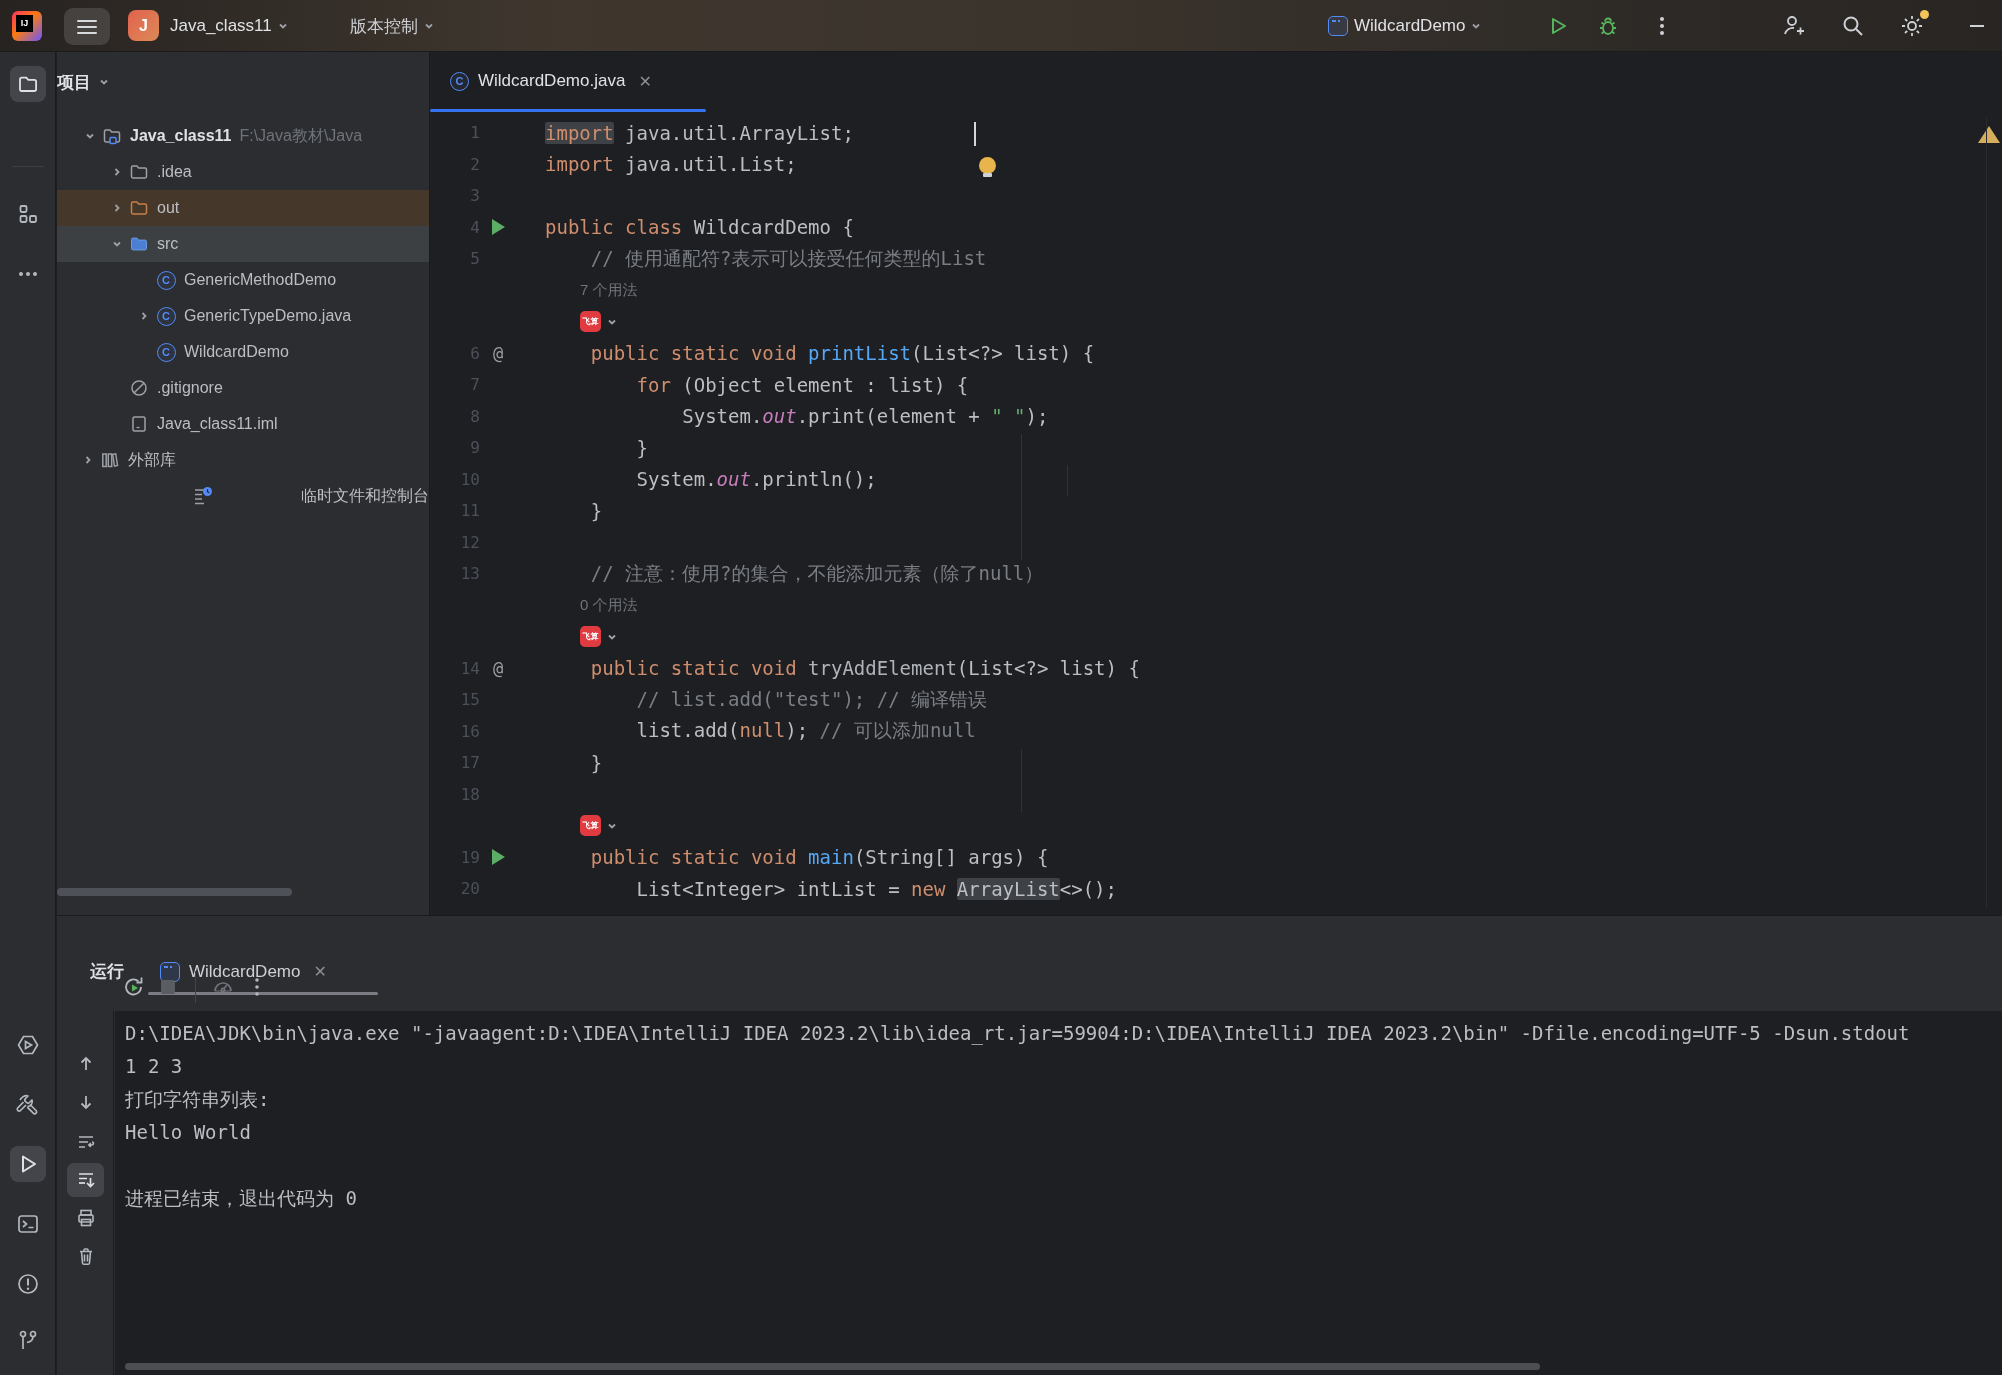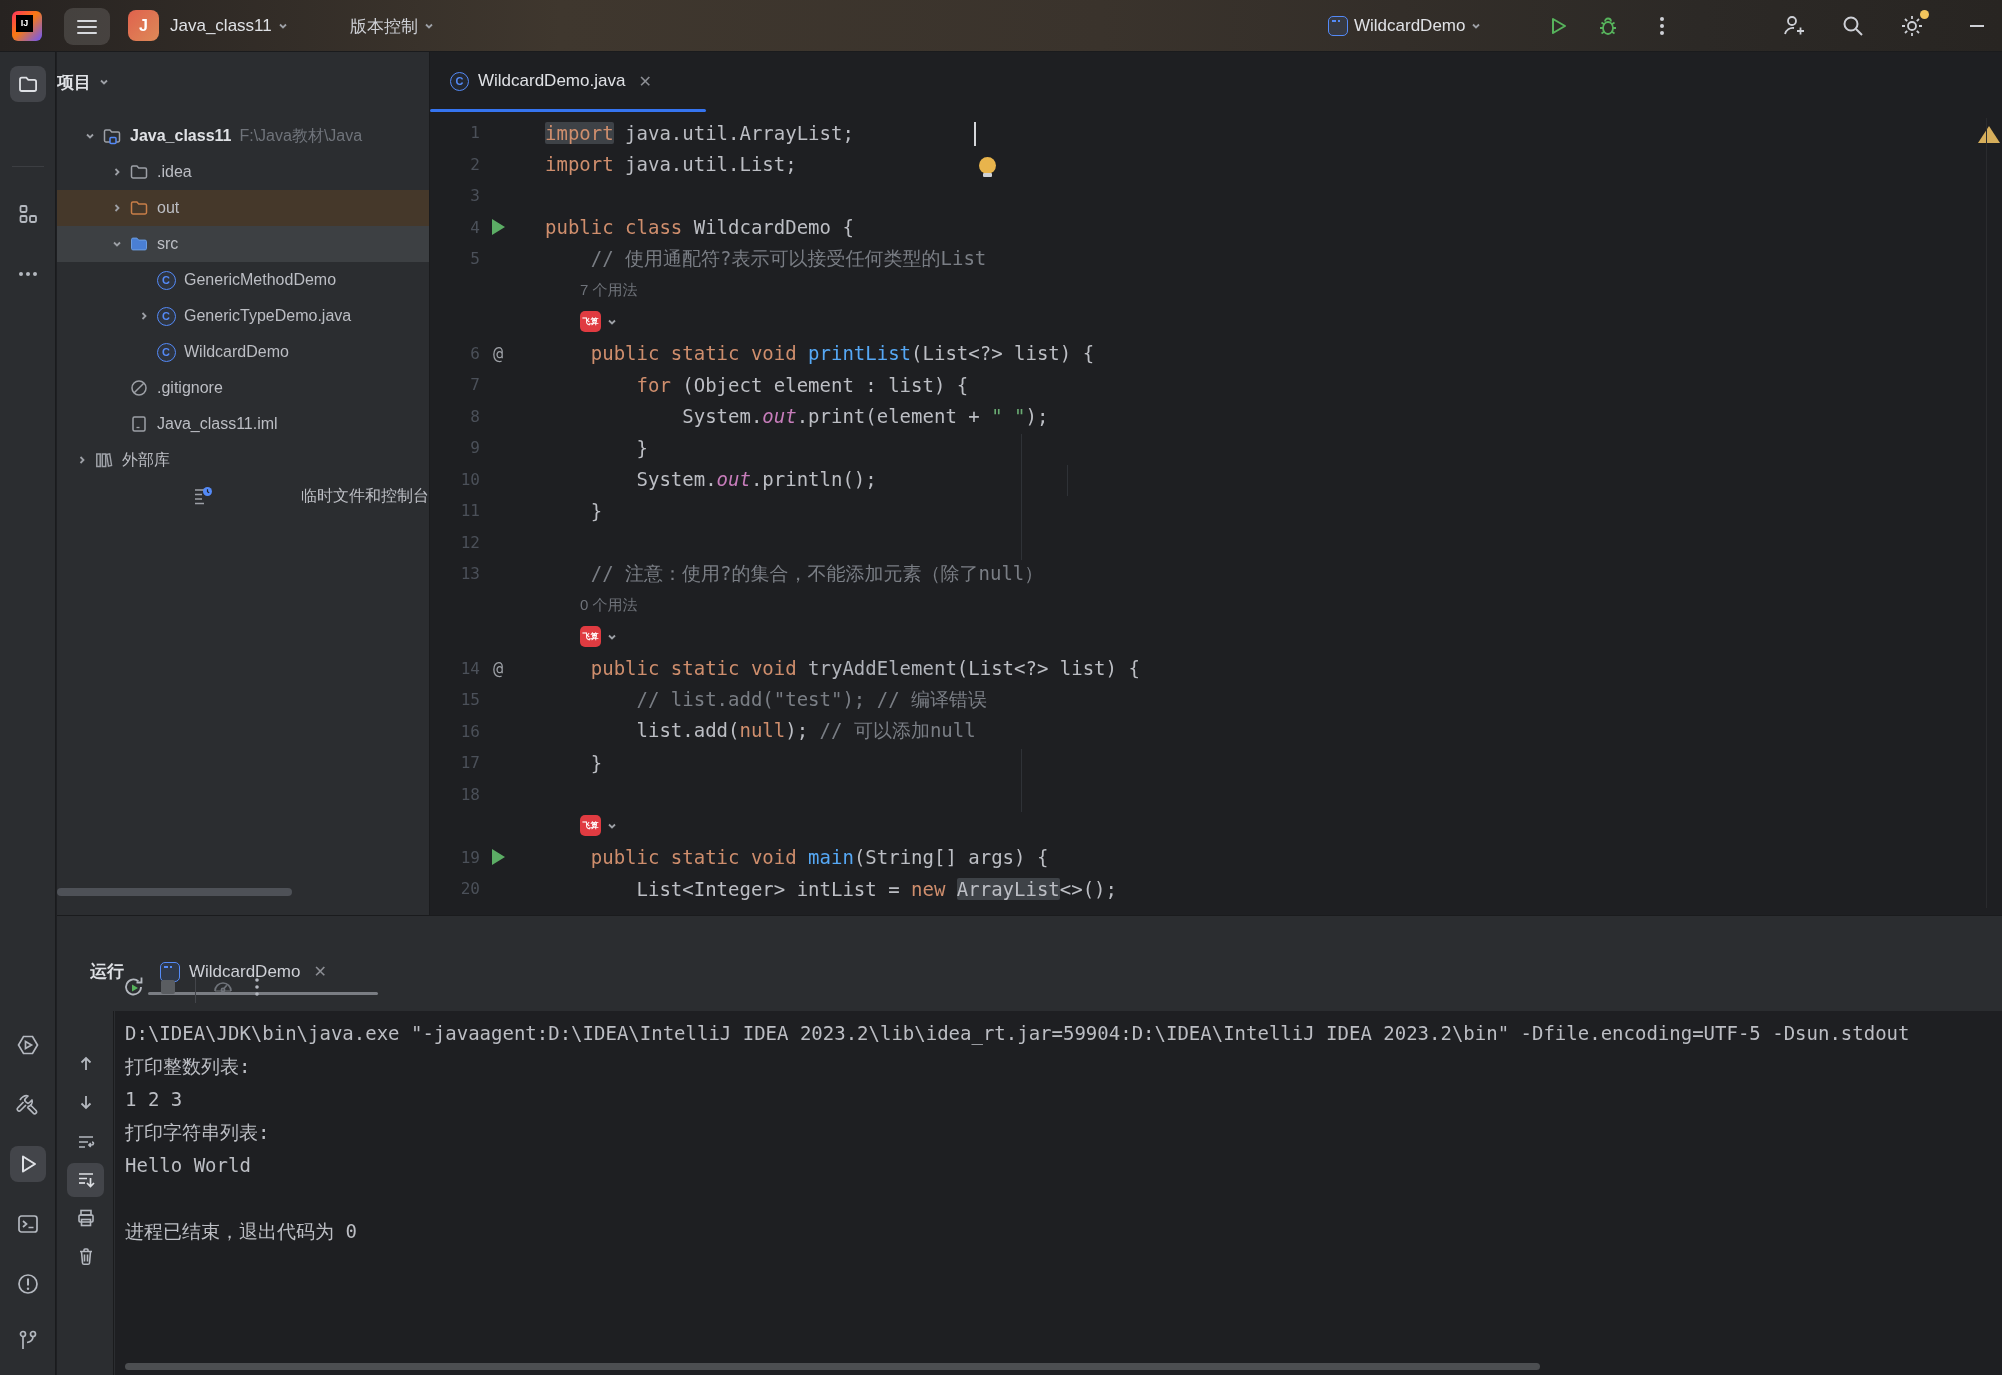--- a/index.html
+++ b/index.html
@@ -351,21 +351,21 @@
         <div class="trow" style="padding-left: 49px;">
           <span class="tchev"></span>
           <span class="ticon">
             <svg width="20" height="20" viewBox="0 0 20 20" fill="none" stroke="#9da0a6" stroke-width="1.5">
               <rect x="4" y="3" width="12" height="14" rx="1.5"></rect>
               <path d="M7.5 13.5 h3" stroke-width="1.3"></path>
             </svg>
           </span>
           <span class="tlabel">Java_class11.iml</span>
         </div>
-        <div class="trow" style="padding-left: 14px;">
+        <div class="trow" style="padding-left: 20px;">
           <span class="tchev">
             <svg class="chev" viewBox="0 0 10 10">
               <polyline points="3.5,2 6.5,5 3.5,8"></polyline>
             </svg>
           </span>
           <span class="ticon">
             <svg width="20" height="20" viewBox="0 0 20 20" fill="none" stroke="#9da0a6" stroke-width="1.5">
               <rect x="2.8" y="4" width="3.4" height="12.5"></rect>
               <rect x="8.3" y="4" width="3.4" height="12.5"></rect>
               <path d="M13.5 4.8 l3.2-.7 2 12.3 -3.3.7 Z" transform="scale(0.94)"></path>
@@ -611,17 +611,17 @@
       <div class="ctb" style="top:228px;">
         <svg width="20" height="20" viewBox="0 0 20 20" fill="none" stroke="currentColor" stroke-width="1.6">
             <path d="M4 5.5 h12 M8 5.5 V4 a1 1 0 0 1 1-1 h2 a1 1 0 0 1 1 1 v1.5"></path>
             <path d="M5.5 5.5 l1 11.5 a1.5 1.5 0 0 0 1.5 1.3 h4 a1.5 1.5 0 0 0 1.5 -1.3 l1-11.5"></path>
             <path d="M8.5 8.5 v7 M11.5 8.5 v7"></path>
           </svg>
       </div>
     </div>
 
     <div id="console">
-      <div id="console-text"><div>D:\IDEA\JDK\bin\java.exe "-javaagent:D:\IDEA\IntelliJ IDEA 2023.2\lib\idea_rt.jar=59904:D:\IDEA\IntelliJ IDEA 2023.2\bin" -Dfile.encoding=UTF-5 -Dsun.stdout</div><div>打印整数列表:</div><div>1 2 3</div><div>打印字符串列表:</div><div>Hello World</div><div> </div><div>进程已结束，退出代码为 0</div></div>
+      <div id="console-text"><div>D:\IDEA\JDK\bin\java.exe "-javaagent:D:\IDEA\IntelliJ IDEA 2023.2\lib\idea_rt.jar=59904:D:\IDEA\IntelliJ IDEA 2023.2\bin" -Dfile.encoding=UTF-5 -Dsun.stdout</div><div>1 2 3</div><div>打印字符串列表:</div><div>Hello World</div><div> </div><div>进程已结束，退出代码为 0</div></div>
       <div id="console-hscroll"></div>
     </div>
   </div>
 </div>
 
 </body></html>

